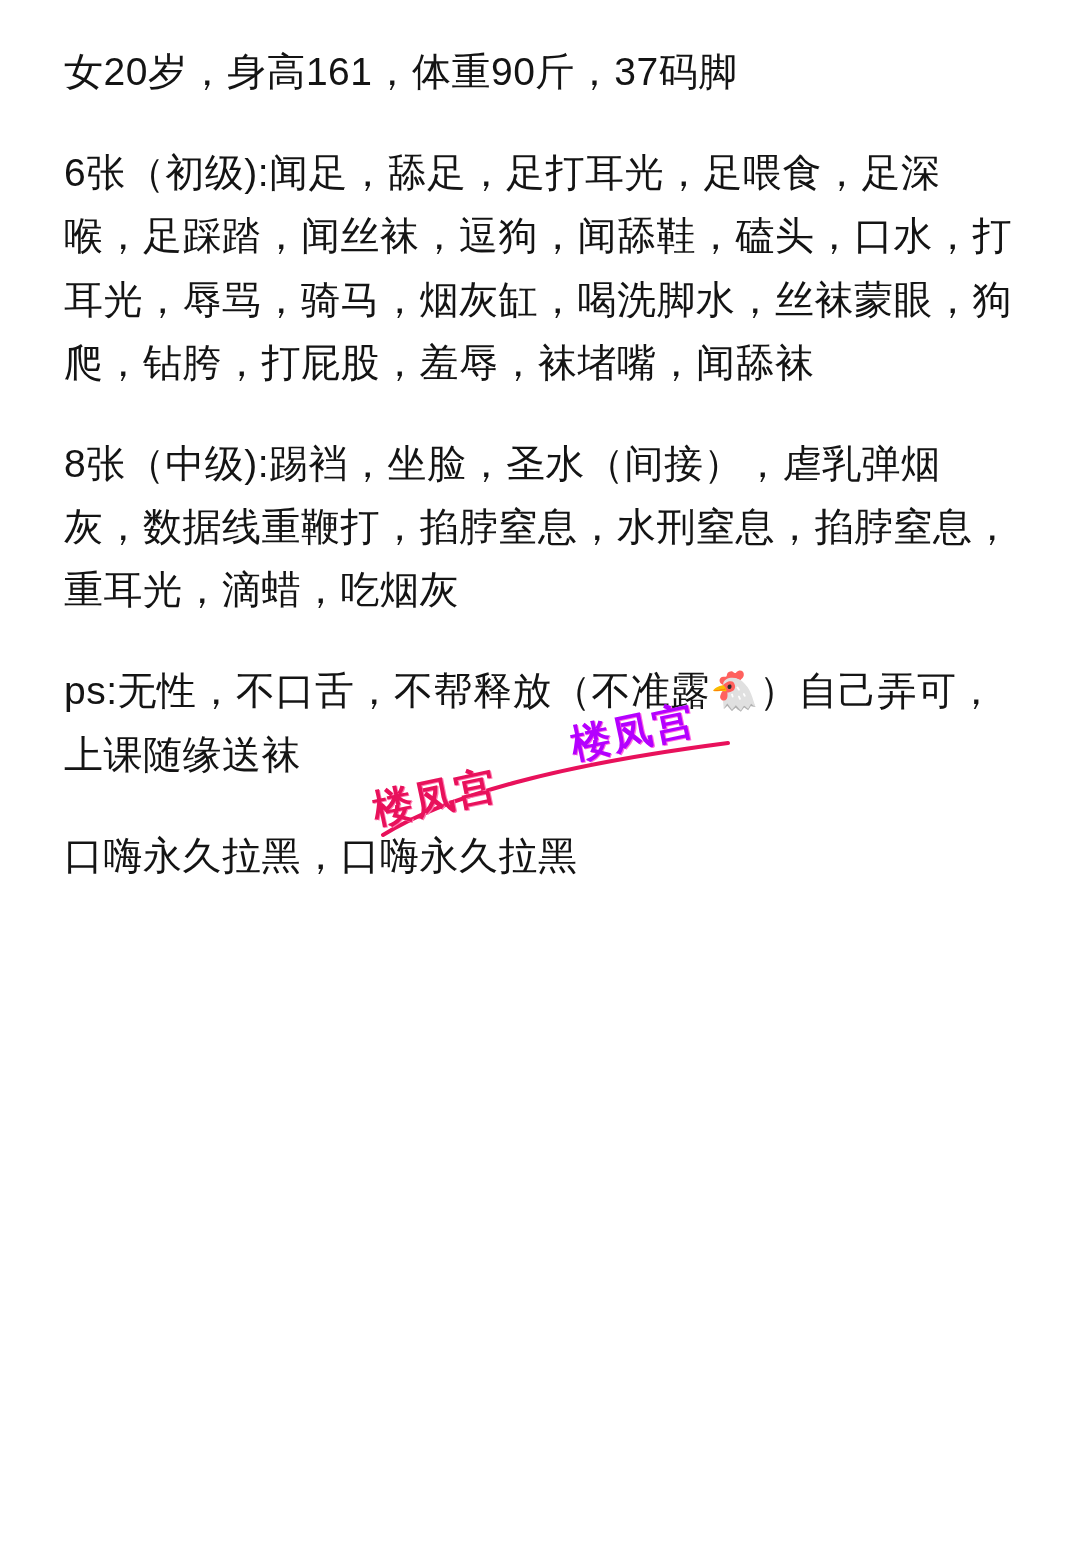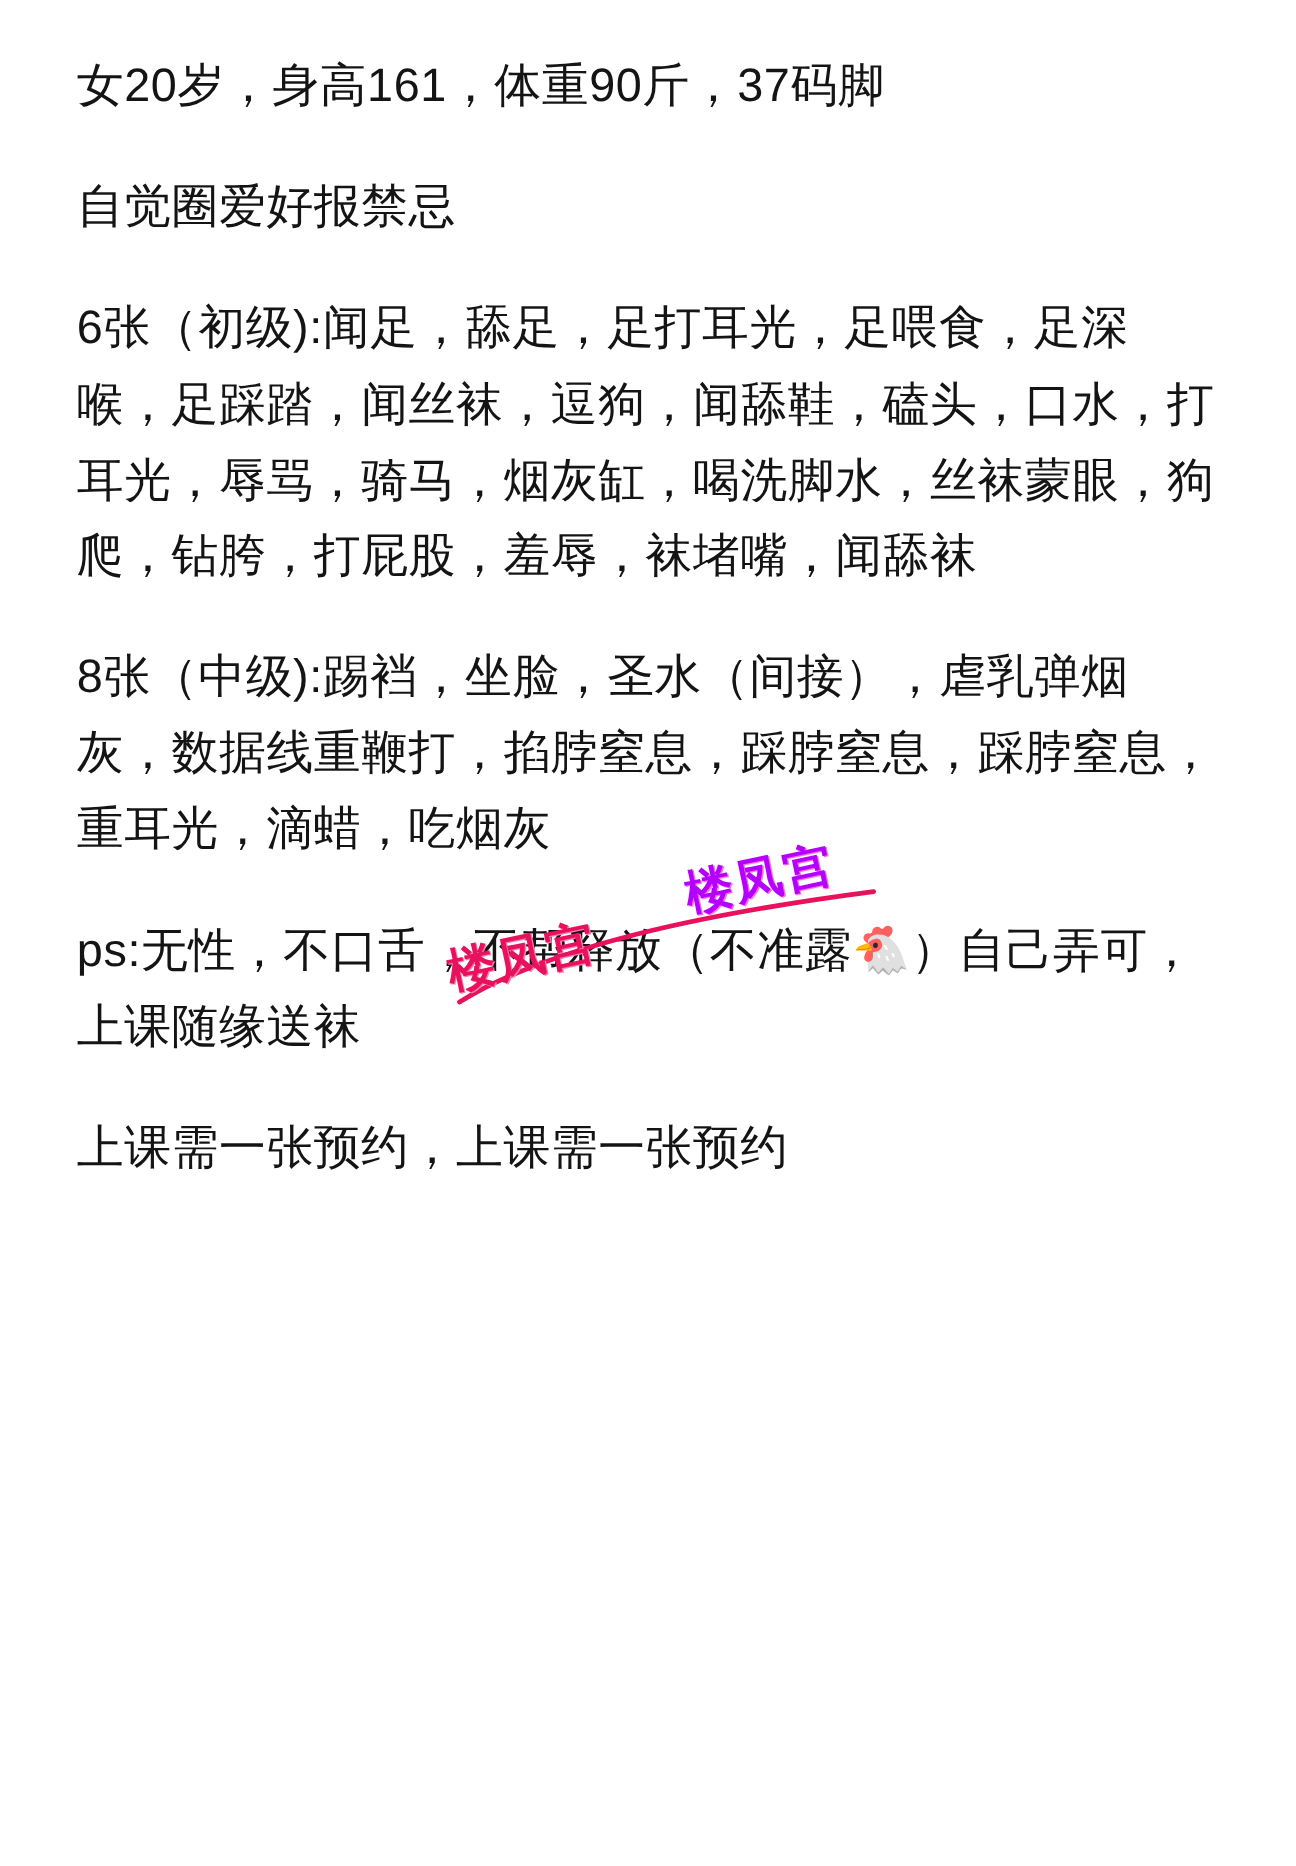--- a/index.html
+++ b/index.html
@@ -63,30 +63,29 @@
   }
 </style>
 </head>
 <body>
 
 <div class="page">
 
   <p class="para">女20岁，身高161，体重90斤，37码脚</p>
 
 
-  <p class="para">自觉圈爱好报禁忌</p>
 
   <p class="para">6张（初级):闻足，舔足，足打耳光，足喂食，足深喉，足踩踏，闻丝袜，逗狗，闻舔鞋，磕头，口水，打耳光，辱骂，骑马，烟灰缸，喝洗脚水，丝袜蒙眼，狗爬，钻胯，打屁股，羞辱，袜堵嘴，闻舔袜</p>
 
-  <p class="para">8张（中级):踢裆，坐脸，圣水（间接），虐乳弹烟灰，数据线重鞭打，掐脖窒息，踩脖窒息，踩脖窒息，重耳光，滴蜡，吃烟灰</p>
+  <p class="para">8张（中级):踢裆，坐脸，圣水（间接），虐乳弹烟灰，数据线重鞭打，掐脖窒息，水刑窒息，掐脖窒息，重耳光，滴蜡，吃烟灰</p>
 
 
   <p class="para">ps:无性，不口舌，不帮释放（不准露🐔）自己弄可，上课随缘送袜</p>
 
-  <p class="para">上课需一张预约，上课需一张预约</p>
+  <p class="para">口嗨永久拉黑，口嗨永久拉黑</p>
 
   <svg class="wm-swoosh" viewBox="0 0 360 110" xmlns="http://www.w3.org/2000/svg">
     <path d="M5 100 C 70 60, 180 30, 350 8" stroke="#e8115b" stroke-width="4" fill="none" stroke-linecap="round"></path>
   </svg>
 
   <div class="watermark wm-a">楼凤宫</div>
   <div class="watermark wm-b">楼凤宫</div>
 
 </div>
 

